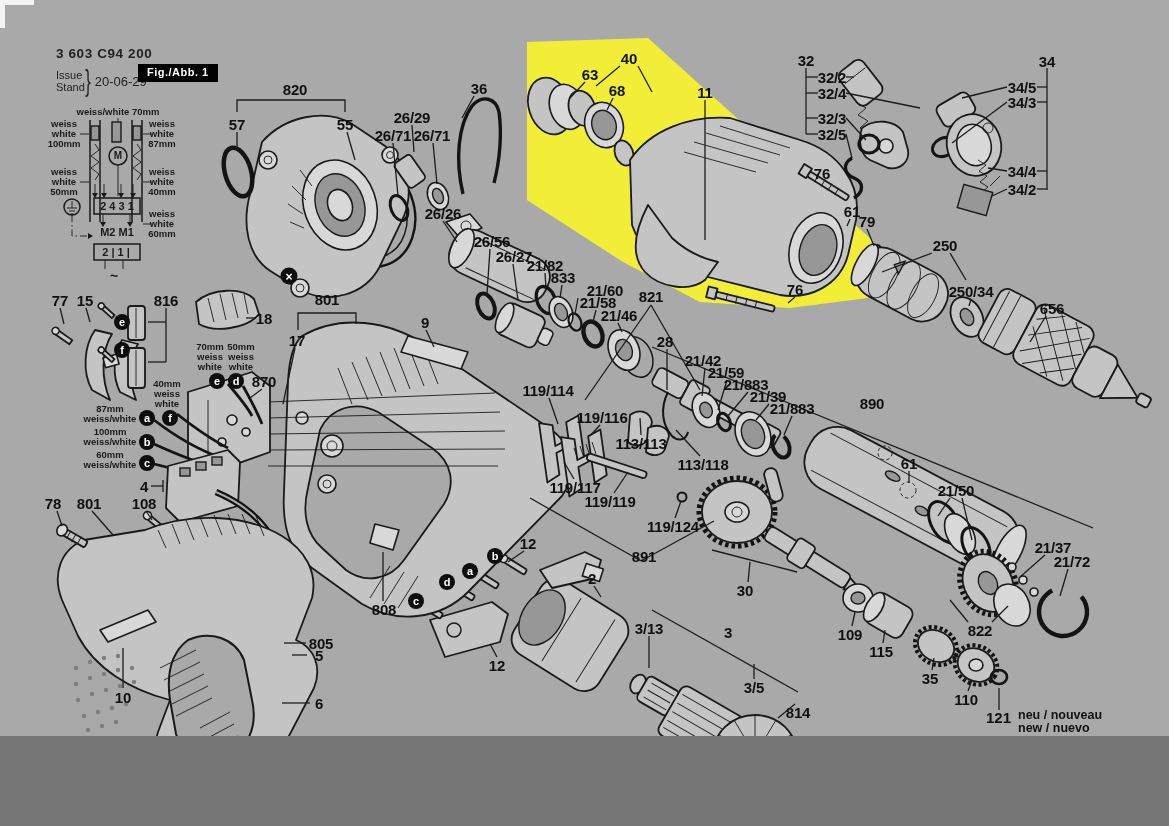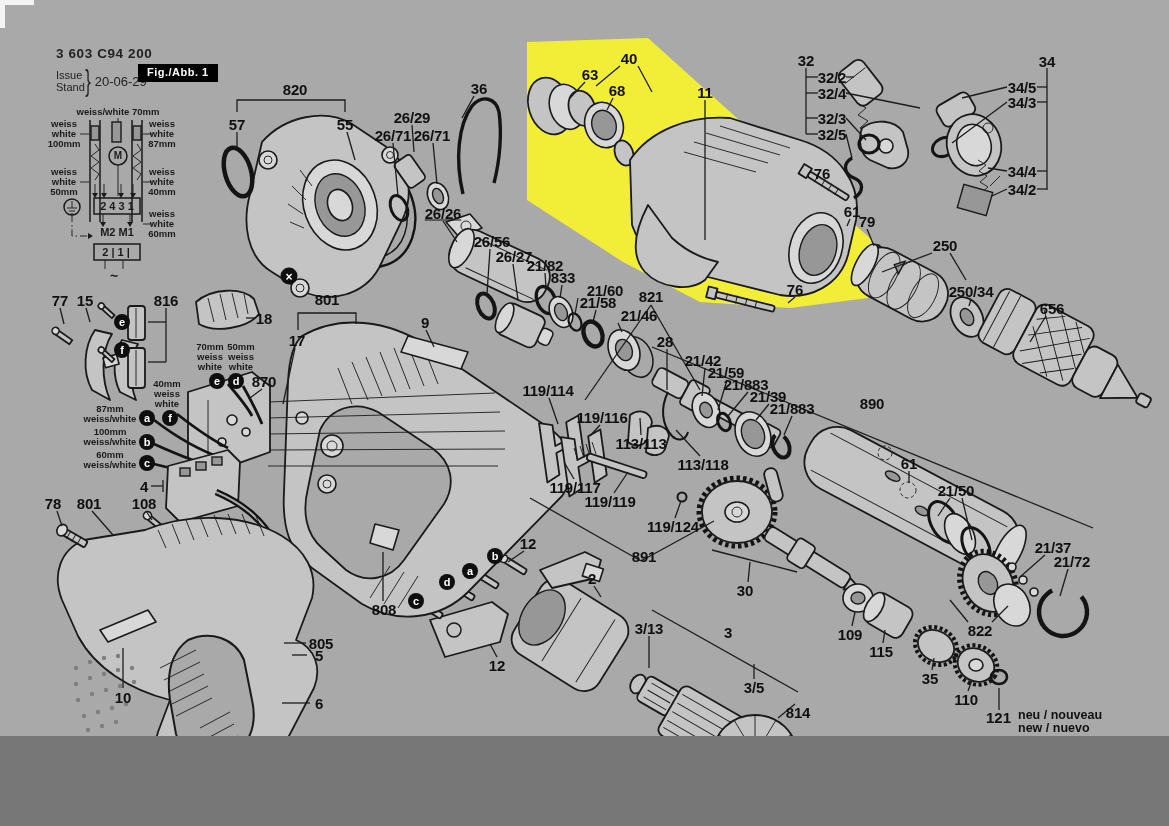--- a/index.html
+++ b/index.html
@@ -716,28 +716,28 @@
   <div id="fig-box">Fig./Abb. 1</div>
 
   <div id="label-layer">
       <div class="plabel" style="left: 295px; top: 89px;">820</div>
       <div class="plabel" style="left: 237px; top: 124px;">57</div>
       <div class="plabel" style="left: 345px; top: 124px;">55</div>
       <div class="plabel" style="left: 479px; top: 88px;">36</div>
       <div class="plabel" style="left: 412px; top: 117px;">26/29</div>
       <div class="plabel" style="left: 393px; top: 135px;">26/71</div>
       <div class="plabel" style="left: 432px; top: 135px;">26/71</div>
-      <div class="plabel" style="left: 443px; top: 213px; text-decoration: underline;">26/26</div>
+      <div class="plabel" style="left: 443px; top: 213px;">26/26</div>
       <div class="plabel" style="left: 492px; top: 241px;">26/56</div>
       <div class="plabel" style="left: 514px; top: 256px;">26/27</div>
       <div class="plabel" style="left: 545px; top: 265px; text-align: center;">21/82</div>
       <div class="plabel" style="left: 563px; top: 277px;">833</div>
       <div class="plabel" style="left: 580px; top: 290px; margin-left: 25px;">21/60</div>
       <div class="plabel" style="left: 598px; top: 302px;">21/58</div>
-      <div class="plabel" style="left: 619px; top: 315px; margin-left: 20px;">21/46</div>
+      <div class="plabel" style="left: 619px; top: 315px;">21/46</div>
       <div class="plabel" style="left: 590px; top: 74px;">63</div>
       <div class="plabel" style="left: 629px; top: 58px;">40</div>
       <div class="plabel" style="left: 617px; top: 90px;">68</div>
       <div class="plabel" style="left: 705px; top: 92px; text-align: right;">11</div>
       <div class="plabel" style="left: 806px; top: 60px;">32</div>
       <div class="plabel" style="left: 832px; top: 77px;">32/2</div>
       <div class="plabel" style="left: 832px; top: 93px;">32/4</div>
       <div class="plabel" style="left: 832px; top: 118px;">32/3</div>
       <div class="plabel" style="left: 832px; top: 134px;">32/5</div>
       <div class="plabel" style="left: 1047px; top: 61px;">34</div>

